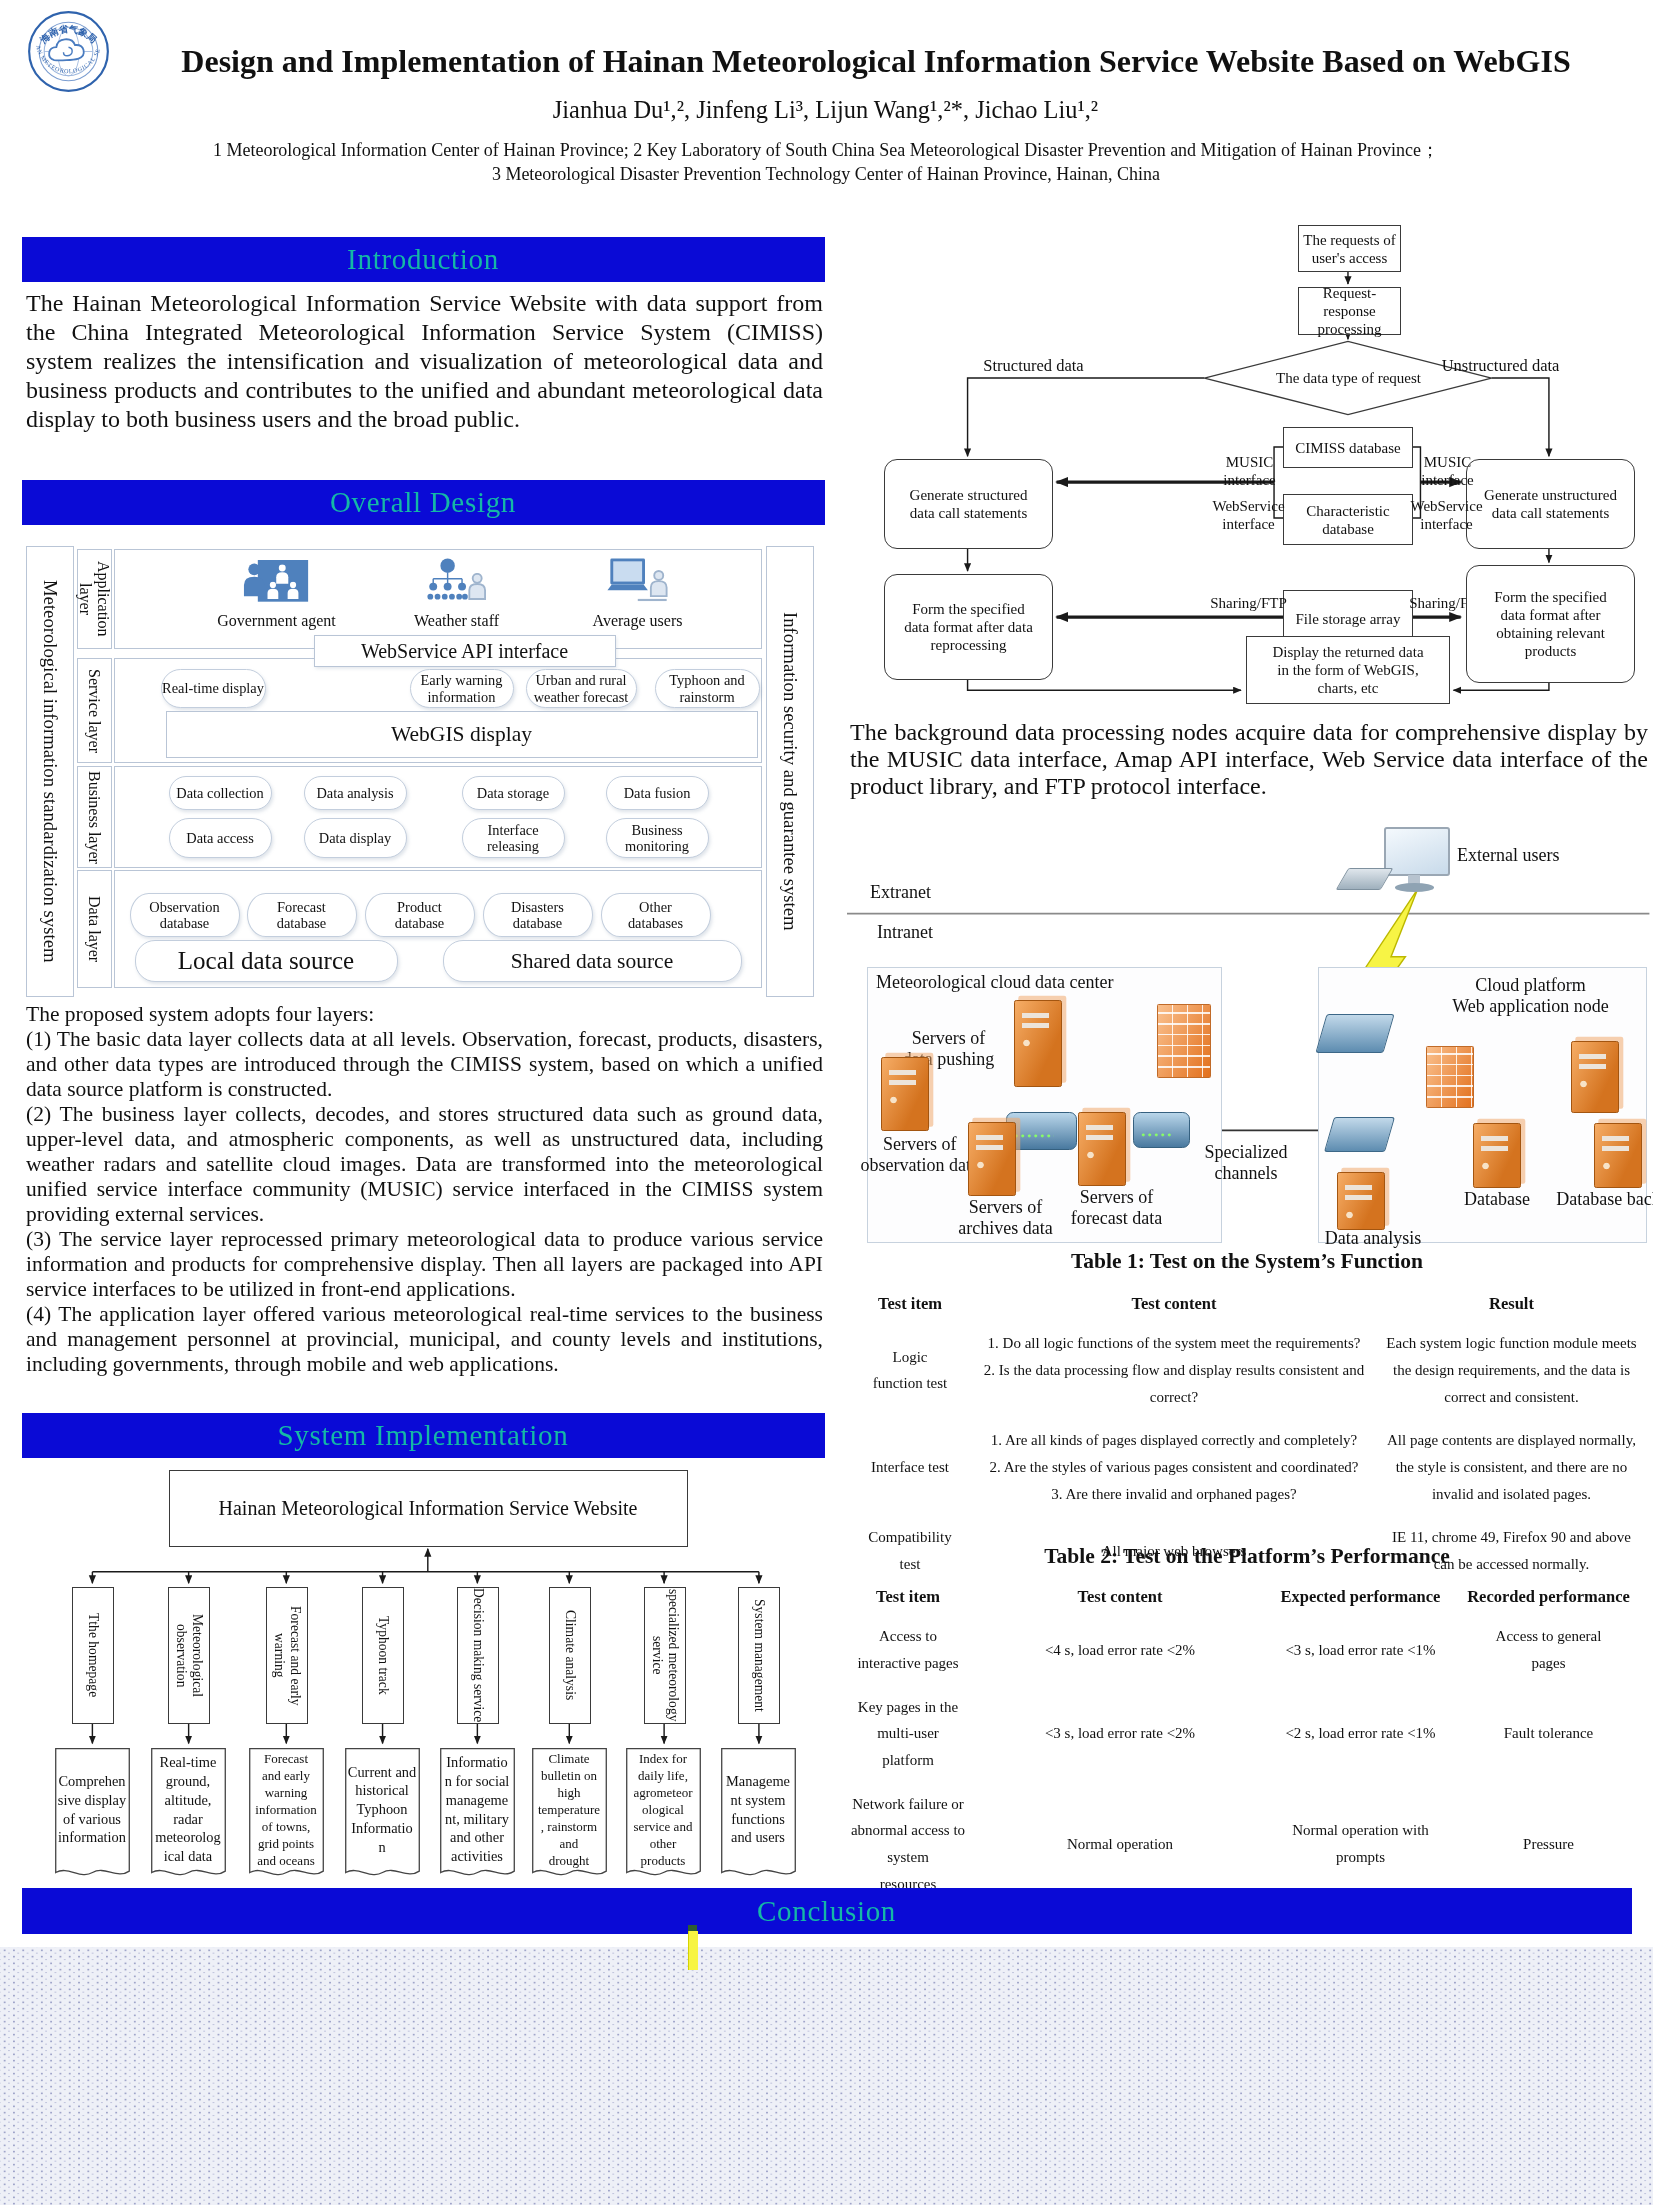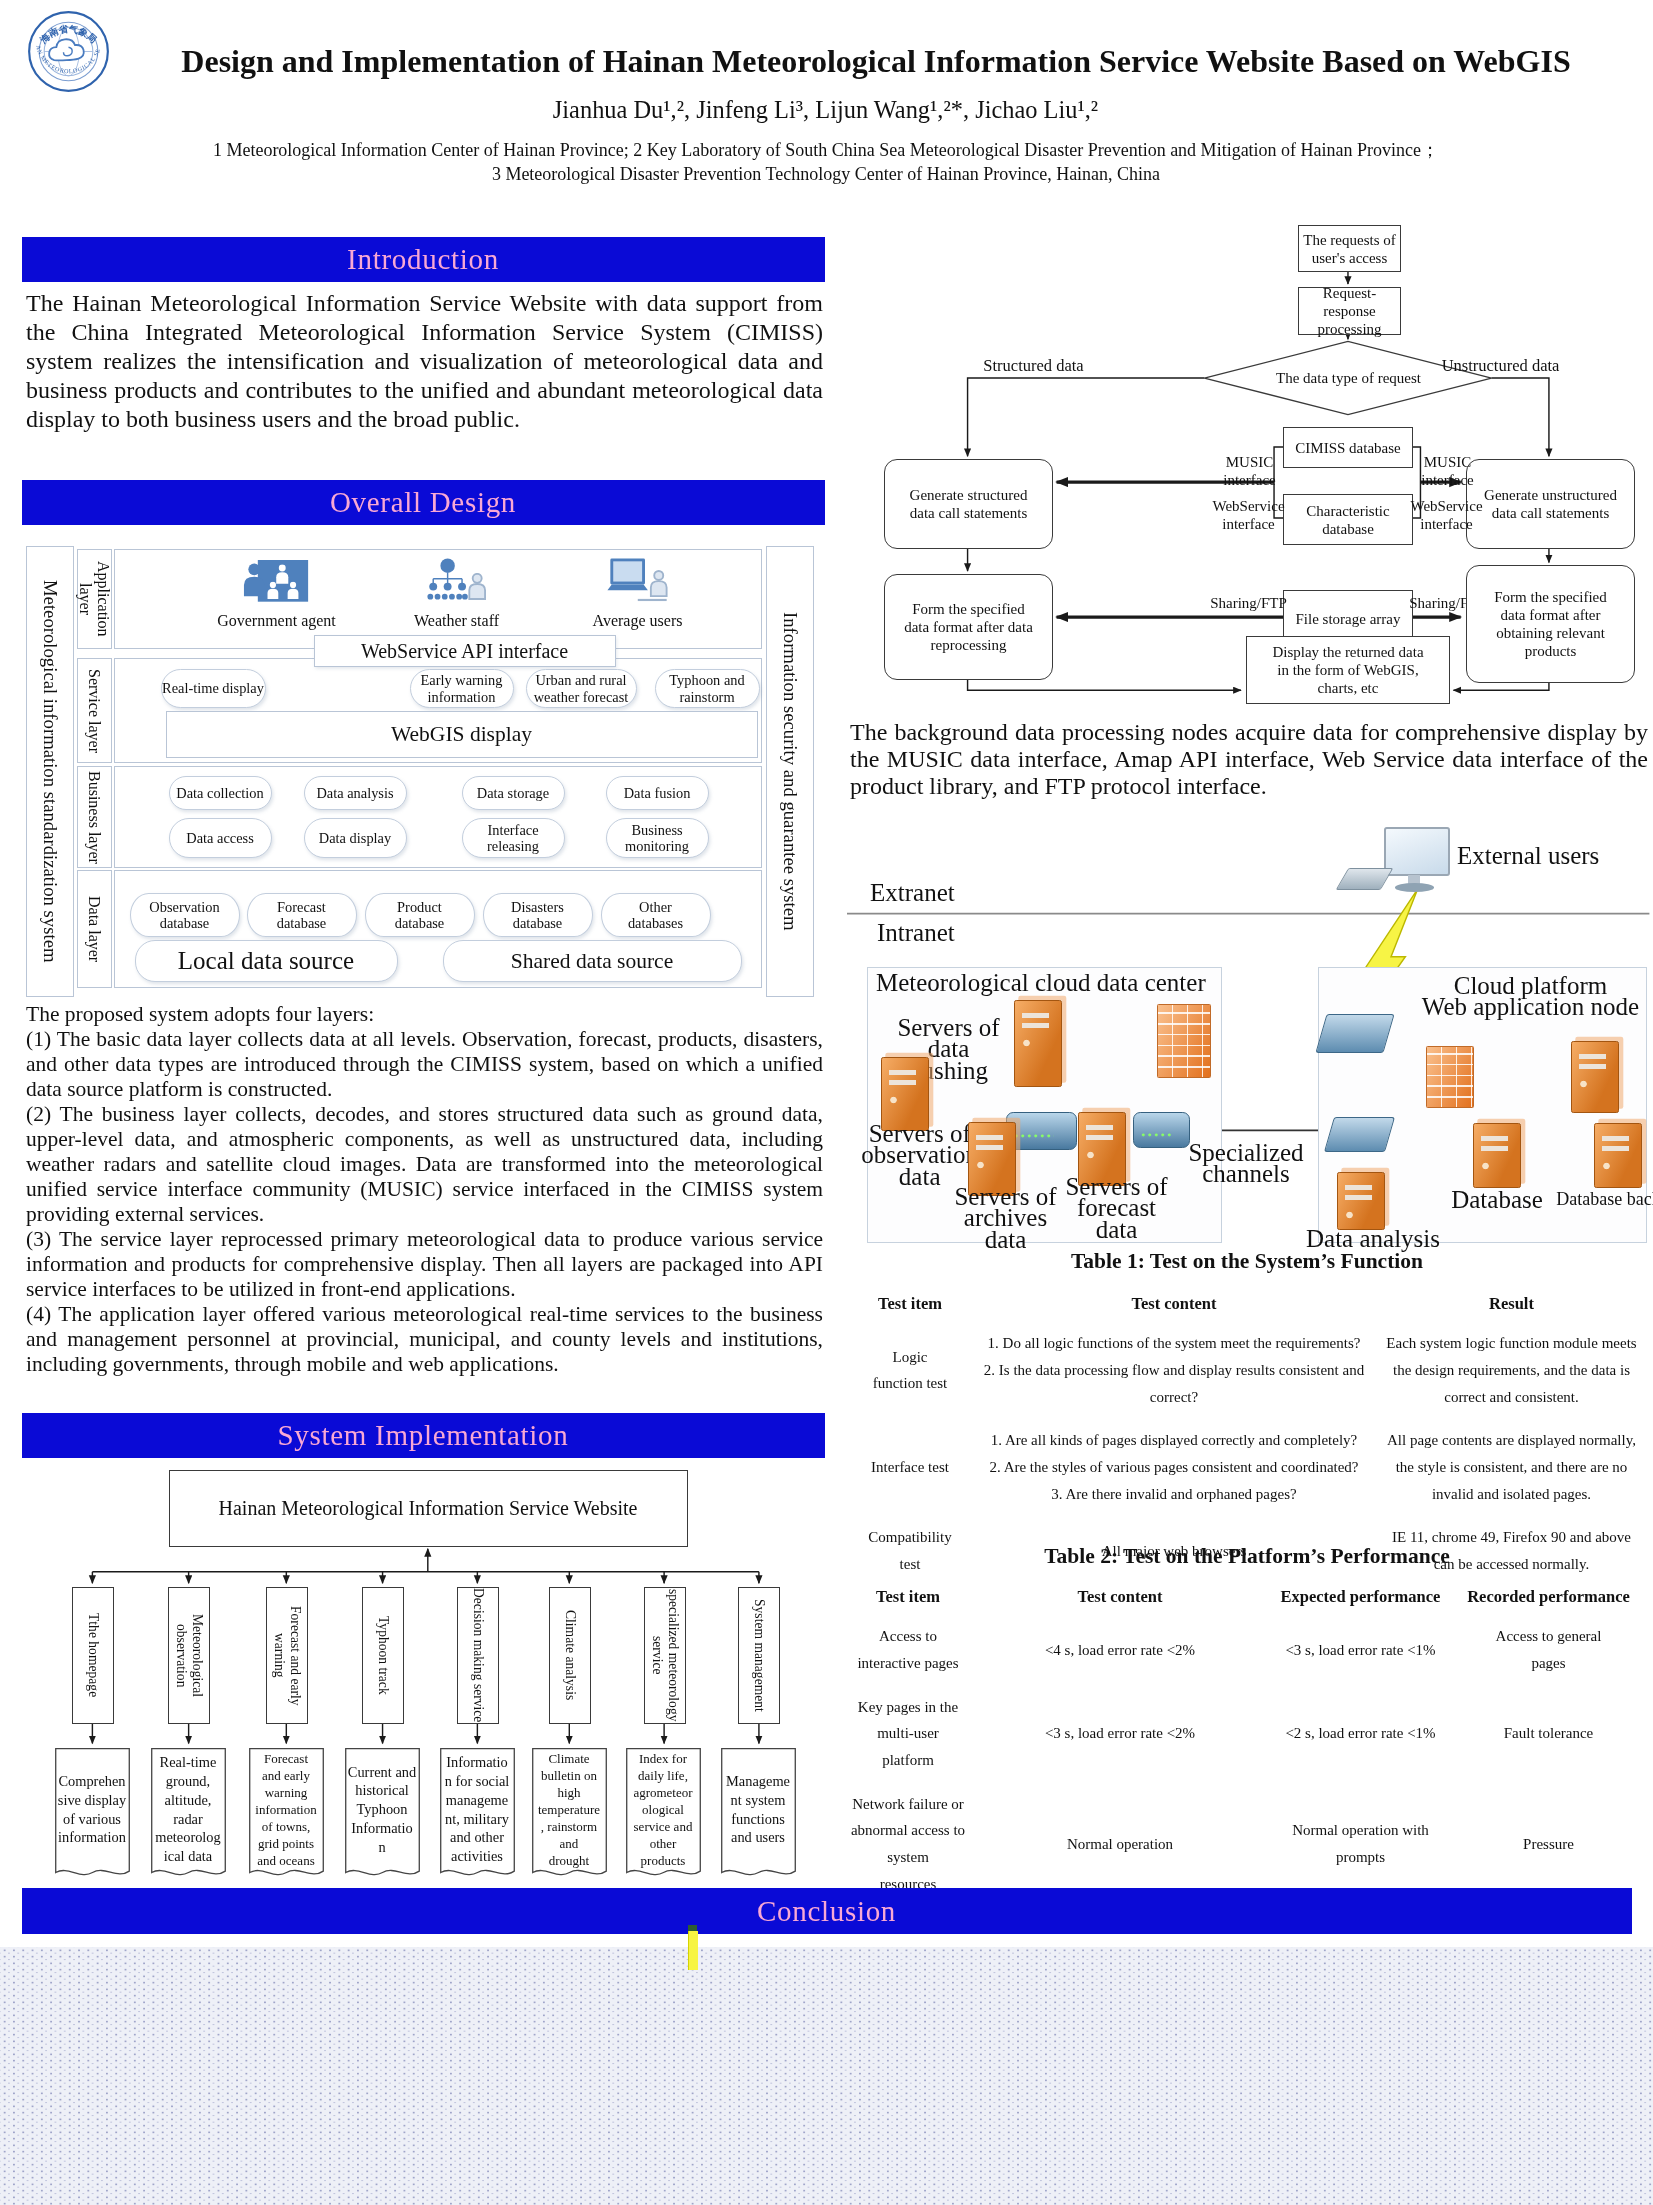--- a/index.html
+++ b/index.html
@@ -2,31 +2,31 @@
 <html style="font-size:11.5px"><head>
 <meta charset="utf-8">
 <title>Poster</title>
 <style>
   html,body{margin:0;padding:0;background:#fff;}
   .poster{position:relative;width:1653px;height:2205px;background:#fff;overflow:hidden;
           font-family:"Liberation Serif","DejaVu Serif",serif;color:#111;}
   .abs{position:absolute;}
   .ctr{display:flex;align-items:center;justify-content:center;text-align:center;}
   .pre{white-space:pre-line;}
-  .bar{background:#0a0ad6;color:#f9a8d4;display:flex;align-items:center;justify-content:center;
+  .bar{background:#0a0ad6;color:#14b8a6;display:flex;align-items:center;justify-content:center;
        font-size:29px;letter-spacing:0.7px;}
   .box{border:1.3px solid #3a3a3a;background:#fff;}
   .rbox{border:1.3px solid #3a3a3a;background:#fff;border-radius:13px;}
   .lb{border:1.1px solid #b9c5d6;background:#fff;}
   .pill{border:1.1px solid #c3cedd;border-radius:20px;background:#fff;
         box-shadow:1.4px 2.2px 3.6px rgba(110,130,160,.22);font-size:14.4px;line-height:16.5px;}
   .vtext{writing-mode:vertical-rl;}
   .fc{font-size:15px;line-height:18px;}
   .small-lbl{font-size:15px;line-height:18px;}
-  .net-lbl{font-size:25px;line-height:21.5px;}
+  .net-lbl{font-size:18px;line-height:21.5px;}
   .cell{display:flex;align-items:center;justify-content:center;text-align:center;
         white-space:pre-line;font-size:15px;line-height:26.6px;padding:8.6px 2.9px;}
   .thead{font-weight:bold;font-size:16.5px;line-height:18.7px;}
   .srv{background:
         linear-gradient(#ece4da,#ece4da) 7.2px 11.5px/27px 5px no-repeat,
         linear-gradient(#ece4da,#ece4da) 7.2px 21.5px/27px 5px no-repeat,
         radial-gradient(circle at 11.5px 42px,#f7e3c8 2.9px,transparent 3.6px),
         linear-gradient(115deg,#f6ad66,#d4731f 70%);
        border:0.7px solid #a35510;border-radius:2.2px;box-shadow:4.3px -4.3px 0 rgba(240,170,110,.55);}
   .fw{background:

